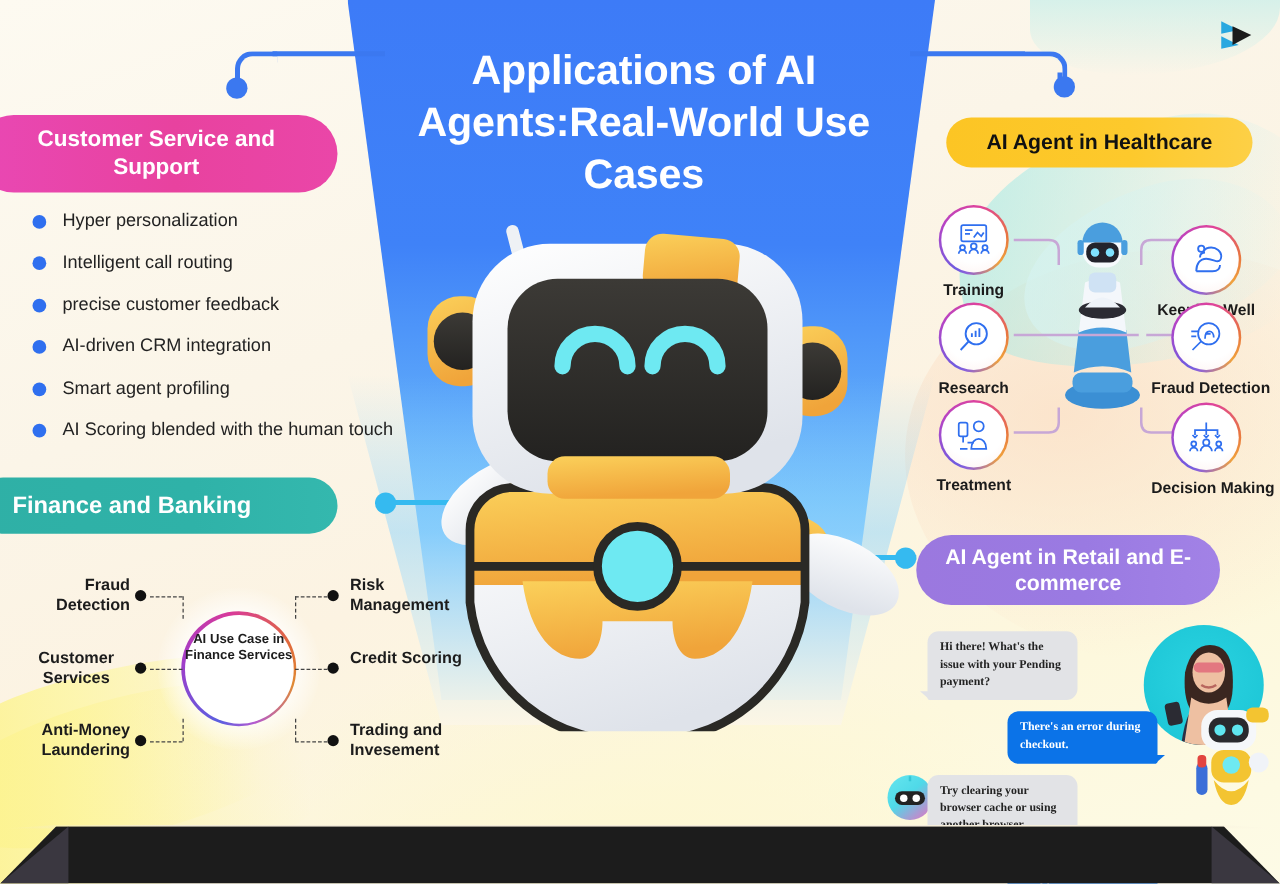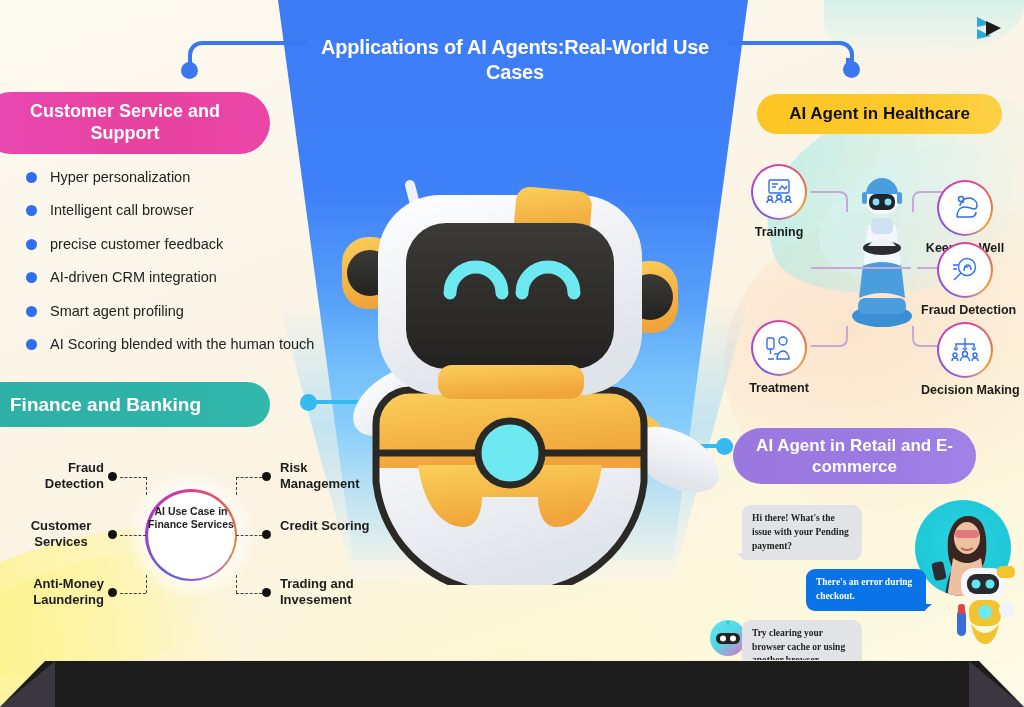--- a/index.html
+++ b/index.html
@@ -56,21 +56,21 @@
     clip-path:polygon(0 0,100% 0,84% 100%,16% 100%);
   }
   .hero-fade{
     position:absolute;left:278px;top:300px;width:470px;height:280px;
     clip-path:polygon(0 0,100% 0,84% 100%,16% 100%);
     background:linear-gradient(180deg,rgba(110,190,250,0) 0%, rgba(150,215,252,.55) 45%, rgba(252,246,230,.95) 100%);
   }
   .hero-title{
     position:absolute;left:300px;top:35px;width:430px;
     text-align:center;color:#fff;
-    font-size:20px;font-weight:bold;line-height:1.26;
+    font-size:33px;font-weight:bold;line-height:1.26;
     letter-spacing:-.2px;
   }
 
   
   .conn{position:absolute;}
   .conn-line{position:absolute;background:#3b78f0;}
   .conn-dot{position:absolute;width:17px;height:17px;border-radius:50%;background:#3b78f0;}
   .conn-corner{position:absolute;border:4px solid #3b78f0;background:transparent;}
 
   
@@ -287,21 +287,21 @@
 
   <div class="pill pill-pink">Customer Service and Support</div>
 
   <div class="bullets">
     <div class="bullet-row">
       <div class="bullet-dot"></div>
       <div class="bullet-txt">Hyper personalization</div>
     </div>
     <div class="bullet-row">
       <div class="bullet-dot"></div>
-      <div class="bullet-txt">Intelligent call browser</div>
+      <div class="bullet-txt">Intelligent call routing</div>
     </div>
     <div class="bullet-row">
       <div class="bullet-dot"></div>
       <div class="bullet-txt">precise customer feedback</div>
     </div>
     <div class="bullet-row">
       <div class="bullet-dot"></div>
       <div class="bullet-txt">AI-driven CRM integration</div>
     </div>
     <div class="bullet-row">
@@ -398,20 +398,32 @@
             <circle cx="6" cy="21" r="2"></circle>
                 <path d="M3 26a3 3 0 016 0"></path>
             <circle cx="24" cy="21" r="2"></circle>
                 <path d="M21 26a3 3 0 016 0"></path>
           </svg>
         </div>
           </div>
         <div class="hc-label">Training</div>
       </div>
 
+      <div class="hc-item" style="left:0px;top:92px;">
+        <div class="hc-circle">
+            <div class="hc-circle-in">
+          <svg width="30" height="30" viewBox="0 0 30 30" fill="none" stroke="#2f6fef" stroke-width="1.5">
+            <circle cx="17" cy="12" r="8.5"></circle>
+            <path d="M11 18L4.5 25"></path>
+            <path d="M13.5 14.5v-3M16.5 14.5v-5M19.5 14.5v-7"></path>
+          </svg>
+        </div>
+          </div>
+        <div class="hc-label">Research</div>
+      </div>
 
       <div class="hc-item" style="left:0px;top:170px;">
         <div class="hc-circle">
             <div class="hc-circle-in">
           <svg width="30" height="30" viewBox="0 0 30 30" fill="none" stroke="#2f6fef" stroke-width="1.4">
             <rect x="3" y="5" width="7" height="11" rx="1.5"></rect>
             <path d="M6.5 16v5M4 26h6"></path>
             <circle cx="19" cy="8" r="4"></circle>
             <path d="M13 26c0-5 3-8 6-8s6 3 6 8z"></path>
             <path d="M10 21h5"></path>

